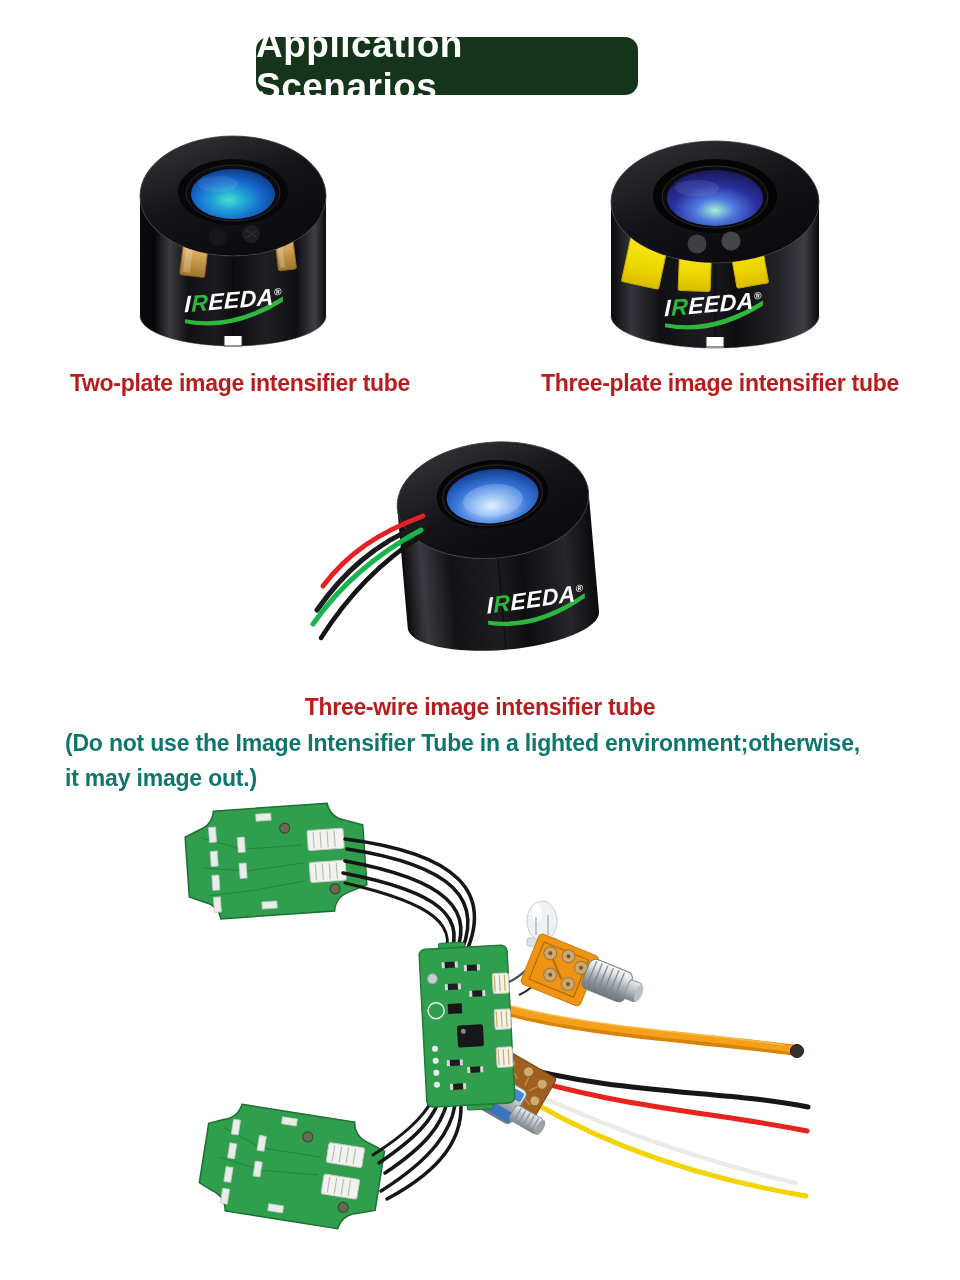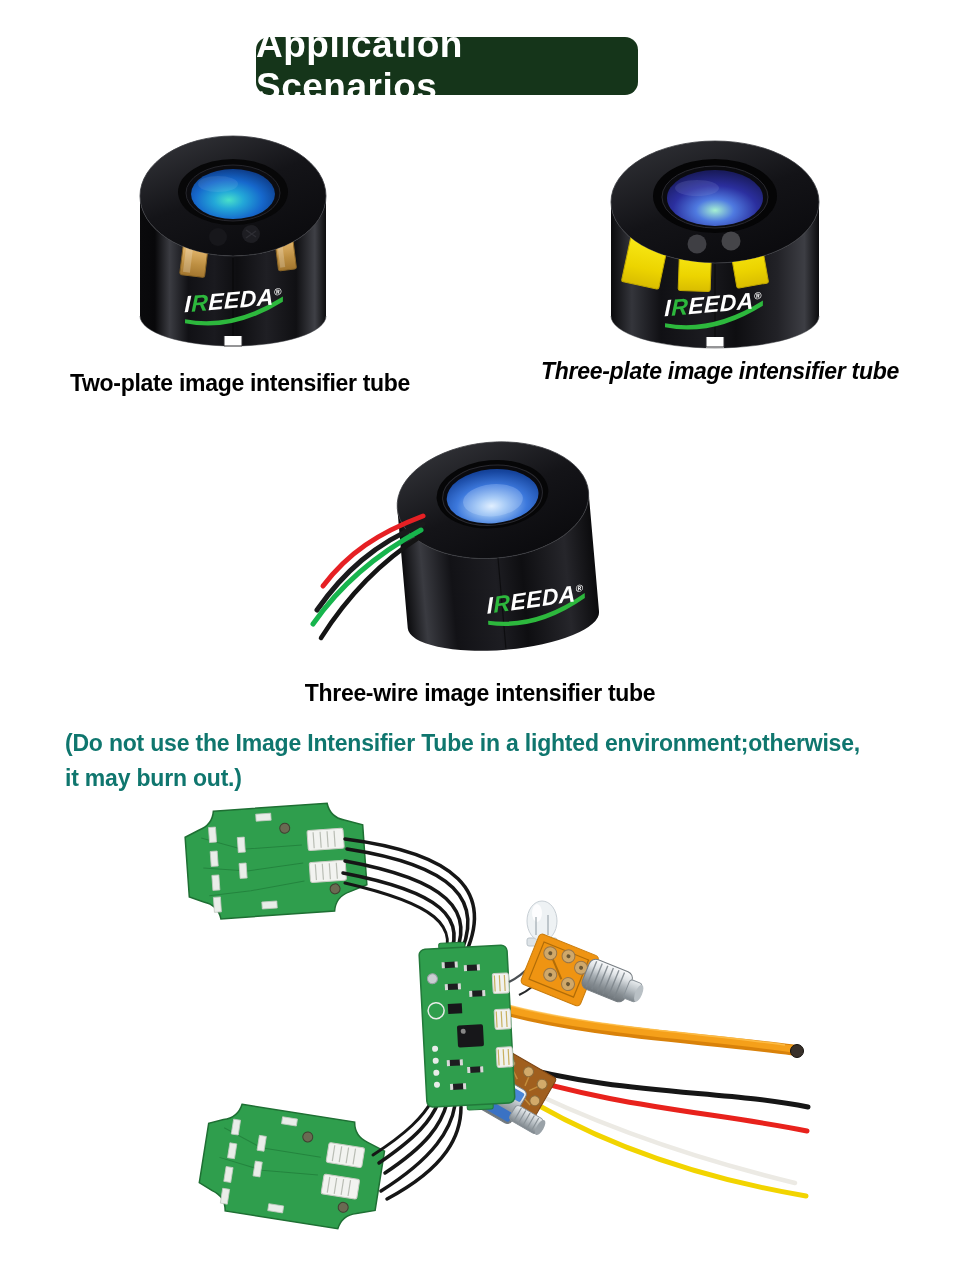--- a/index.html
+++ b/index.html
@@ -9,24 +9,24 @@
   .banner{position:absolute;left:256px;top:37px;width:382px;height:58px;border-radius:13px;
           display:flex;align-items:center;justify-content:center;}
   .banner span{color:#fff;font-size:37px;font-weight:bold;letter-spacing:0.5px;}
   figure{margin:0;padding:0;display:flex;flex-direction:column;align-items:center;}
   .fig-two{position:absolute;left:0;top:116px;width:480px;}
   .fig-two svg{margin-top:16px;margin-left:-14px;}
   .fig-three{position:absolute;left:480px;top:116px;width:480px;}
   .fig-three svg{margin-top:22px;margin-left:-10px;}
   .fig-wire{position:absolute;left:0;top:430px;width:960px;}
   .fig-wire svg{margin-top:8px;margin-left:-24px;}
-  figcaption{font-weight:bold;color:#000000;font-size:23px;letter-spacing:-0.3px;white-space:nowrap;}
+  figcaption{font-weight:bold;color:#b91c1c;font-size:23px;letter-spacing:-0.3px;white-space:nowrap;}
   .fig-two figcaption{margin-top:18px;}
-  .fig-three figcaption{margin-top:0;font-style:italic;}
-  .fig-wire figcaption{margin-top:2px;}
+  .fig-three figcaption{margin-top:12px;}
+  .fig-wire figcaption{margin-top:16px;}
   .warning{position:absolute;left:65px;top:726px;width:860px;font-weight:bold;font-size:23px;
            line-height:35px;letter-spacing:-0.2px;}
   .warning div{white-space:nowrap;}
   .circuit{position:absolute;left:155px;top:795px;width:660px;height:470px;}
   .logo-text{font-family:"Liberation Sans","DejaVu Sans",sans-serif;font-size:23px;
              font-weight:bold;font-style:italic;letter-spacing:0.5px;}
 </style>
 </head>
 <body>
 
@@ -223,21 +223,21 @@
         <path d="M120,86 C72,105 40,135 14,172" stroke="#1a1a1c" stroke-width="5"></path>
         <path d="M118,92 C70,118 35,150 10,186" stroke="#17b54d" stroke-width="5"></path>
         <path d="M118,98 C74,126 42,162 18,200" stroke="#141414" stroke-width="4.5"></path>
       </g>
     </svg>
     <figcaption>Three-wire image intensifier tube</figcaption>
   </figure>
 
   <div class="warning" style="color: #0f766e;">
     <div>(Do not use the Image Intensifier Tube in a lighted environment;otherwise,</div>
-    <div>it may burn out.)</div>
+    <div>it may image out.)</div>
   </div>
 
   <div class="circuit">
     <svg width="660" height="470" viewBox="0 0 660 470">
       <defs>
         <linearGradient id="silvA" x1="0" y1="0" x2="0" y2="1">
           <stop offset="0" stop-color="#fafbfc"></stop>
             <stop offset="0.25" stop-color="#dfe3e6"></stop>
           <stop offset="0.5" stop-color="#aab1b6"></stop>
             <stop offset="0.75" stop-color="#868d92"></stop>

